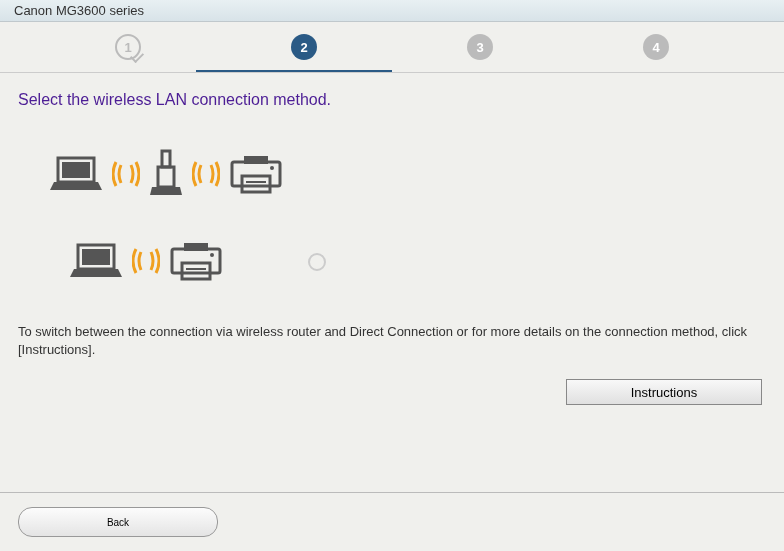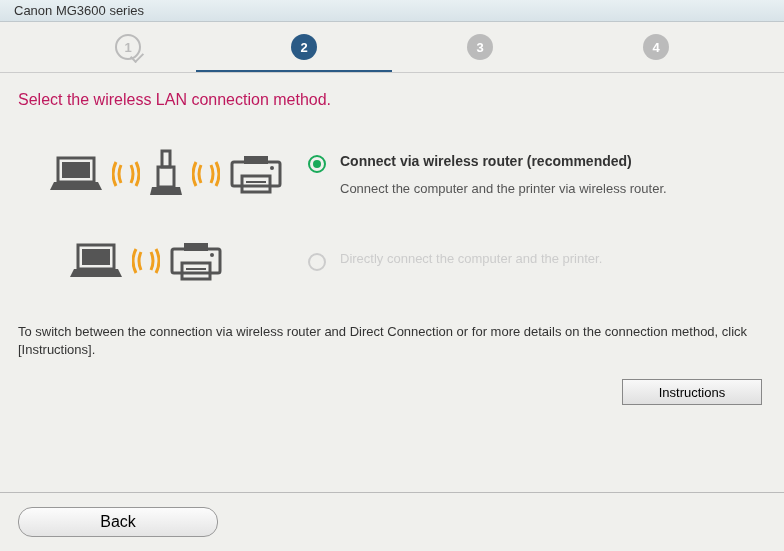--- a/index.html
+++ b/index.html
@@ -79,21 +79,21 @@
     }
     .underline-active {
       background: #2a5a85;
       border-bottom: 1px solid #2a5a85;
     }
     .content {
       padding: 18px 18px 10px;
     }
     .heading {
       font-size: 16px;
-      color: #be185d;
+      color: #4c1d95;
       margin-bottom: 40px;
     }
     .option-row {
       display: flex;
       align-items: center;
       margin-bottom: 40px;
       padding-left: 30px;
     }
     .option-graphic {
       width: 260px;
@@ -159,21 +159,21 @@
       padding: 0 0 20px;
       line-height: 1.4;
       margin-top: 12px;
     }
     .instructions-row {
       display: flex;
       justify-content: flex-end;
       padding-right: 4px;
     }
     .instructions-btn {
-      width: 140px;
+      width: 196px;
       height: 26px;
       border: 1px solid #888;
       background: linear-gradient(to bottom, #f8f8f8, #e0e0e0);
       font-size: 13px;
       cursor: pointer;
     }
     .footer {
       position: absolute;
       bottom: 0;
       left: 0;
@@ -181,21 +181,21 @@
       border-top: 1px solid #bbb;
       padding: 14px 18px;
       display: flex;
       justify-content: space-between;
       background: #f0f0ed;
     }
     .nav-btn {
       width: 200px;
       height: 30px;
       border-radius: 14px;
-      font-size: 16px;
+      font-size: 10px;
       cursor: pointer;
     }
     .back-btn {
       background: linear-gradient(to bottom, #fcfcfc, #e4e4e4);
       border: 1px solid #999;
     }
     .next-btn {
       background: linear-gradient(to bottom, #d0f0c0, #a8dd96);
       border: 1px solid #5a8a4a;
     }
@@ -259,27 +259,20 @@
       </svg>
       <svg class="device-icon" width="56" height="44" viewBox="0 0 56 44">
         <rect x="4" y="10" width="48" height="24" stroke="#555" stroke-width="3" fill="none" rx="2"></rect>
         <rect x="16" y="4" width="24" height="8" fill="#555"></rect>
         <rect x="14" y="24" width="28" height="16" stroke="#555" stroke-width="3" fill="none"></rect>
         <line x1="18" y1="30" x2="38" y2="30" stroke="#555" stroke-width="2"></line>
         <line x1="18" y1="34" x2="38" y2="34" stroke="#555" stroke-width="2"></line>
         <circle cx="44" cy="16" r="2" fill="#555"></circle>
       </svg>
     </div>
-    <div class="option-text">
-      <div class="radio selected"></div>
-      <div class="option-labels">
-        <div class="option-title">Connect via wireless router (recommended)</div>
-        <div class="option-desc">Connect the computer and the printer via wireless router.</div>
-      </div>
-    </div>
   </div>
 
   <div class="option-row disabled">
     <div class="option-graphic">
       <svg class="device-icon" width="56" height="44" viewBox="0 0 56 44" style="margin-left:20px">
         <rect x="10" y="6" width="36" height="24" stroke="#555" stroke-width="3" fill="none"></rect>
         <rect x="14" y="10" width="28" height="16" fill="#555"></rect>
         <path d="M 6 30 L 50 30 L 54 38 L 2 38 Z" fill="#555"></path>
       </svg>
       <svg class="wifi-waves" width="28" height="30" viewBox="0 0 28 30">
@@ -293,21 +286,20 @@
         <rect x="16" y="4" width="24" height="8" fill="#555"></rect>
         <rect x="14" y="24" width="28" height="16" stroke="#555" stroke-width="3" fill="none"></rect>
         <line x1="18" y1="30" x2="38" y2="30" stroke="#555" stroke-width="2"></line>
         <line x1="18" y1="34" x2="38" y2="34" stroke="#555" stroke-width="2"></line>
         <circle cx="44" cy="16" r="2" fill="#555"></circle>
       </svg>
     </div>
     <div class="option-text">
       <div class="radio disabled"></div>
       <div class="option-labels">
-        <div class="option-desc">Directly connect the computer and the printer.</div>
       </div>
     </div>
   </div>
 
   <div class="help-text">To switch between the connection via wireless router and Direct Connection or for more details on the connection method, click [Instructions].</div>
 
   <div class="instructions-row">
     <button class="instructions-btn">Instructions</button>
   </div>
 </div>

